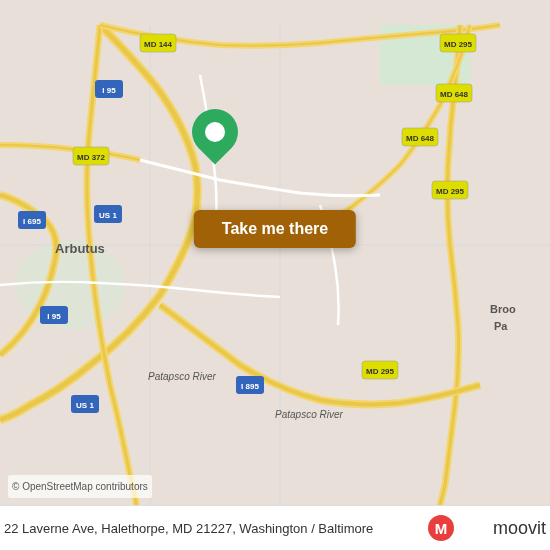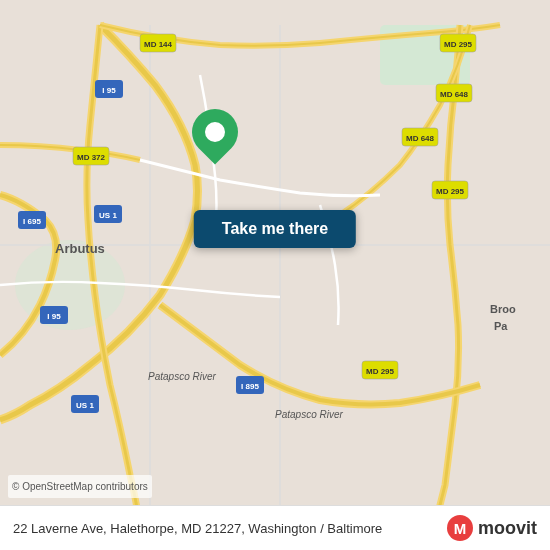--- a/index.html
+++ b/index.html
@@ -27,21 +27,21 @@
       height: 100%;
     }
 
     
     #info-bar {
       position: absolute;
       bottom: 0;
       left: 0;
       width: 100%;
       background: white;
-      padding: 8px 13px;
+      padding: 8px 4px;
       display: flex;
       align-items: center;
       justify-content: space-between;
       border-top: 1px solid #ddd;
       z-index: 10;
     }
 
     #address-text {
       font-size: 13px;
       color: #333;
@@ -54,22 +54,23 @@
       gap: 4px;
     }
 
     .moovit-icon {
       width: 28px;
       height: 28px;
     }
 
     #moovit-text {
       font-size: 18px;
-      font-weight: bold;
+      font-weight: normal;
       color: #333;
+      margin-left: 34px;
     }
 
     
     #osm-attr {
       position: absolute;
       bottom: 52px;
       left: 8px;
       font-size: 10px;
       color: #555;
       background: rgba(255,255,255,0.7);
@@ -77,21 +78,21 @@
       border-radius: 2px;
       z-index: 10;
     }
 
     
     #take-me-there-btn {
       position: absolute;
       top: 210px;
       left: 50%;
       transform: translateX(-50%);
-      background: #0c4a6e;
+      background: #a16207;
       color: white;
       border: none;
       border-radius: 6px;
       padding: 10px 28px;
       font-size: 16px;
       font-weight: bold;
       cursor: pointer;
       z-index: 20;
       white-space: nowrap;
       box-shadow: 0 2px 8px rgba(0,0,0,0.3);

